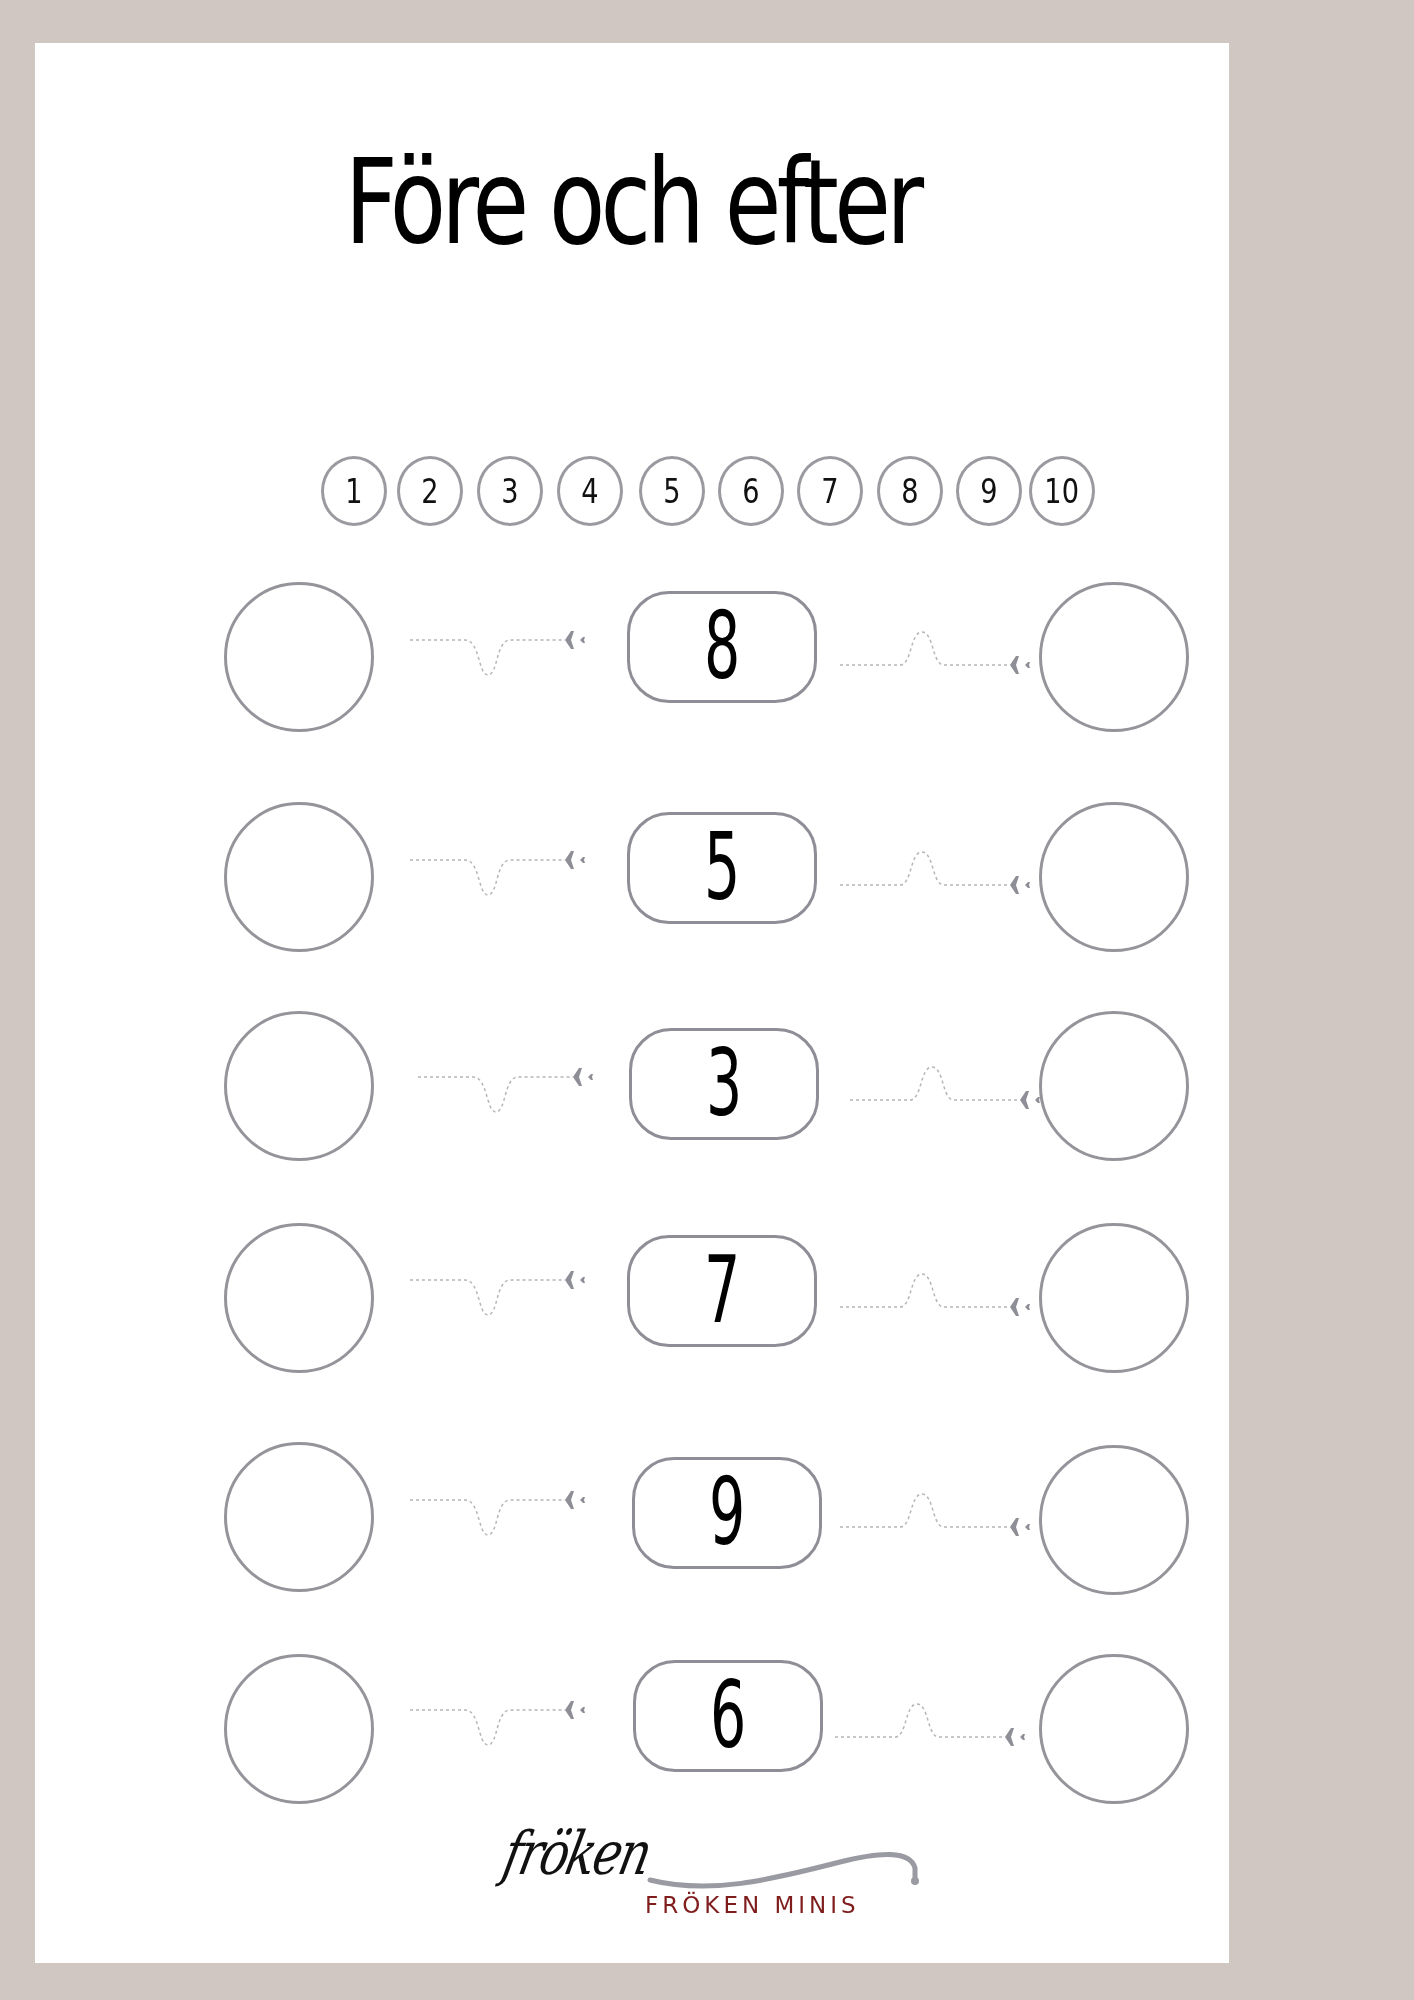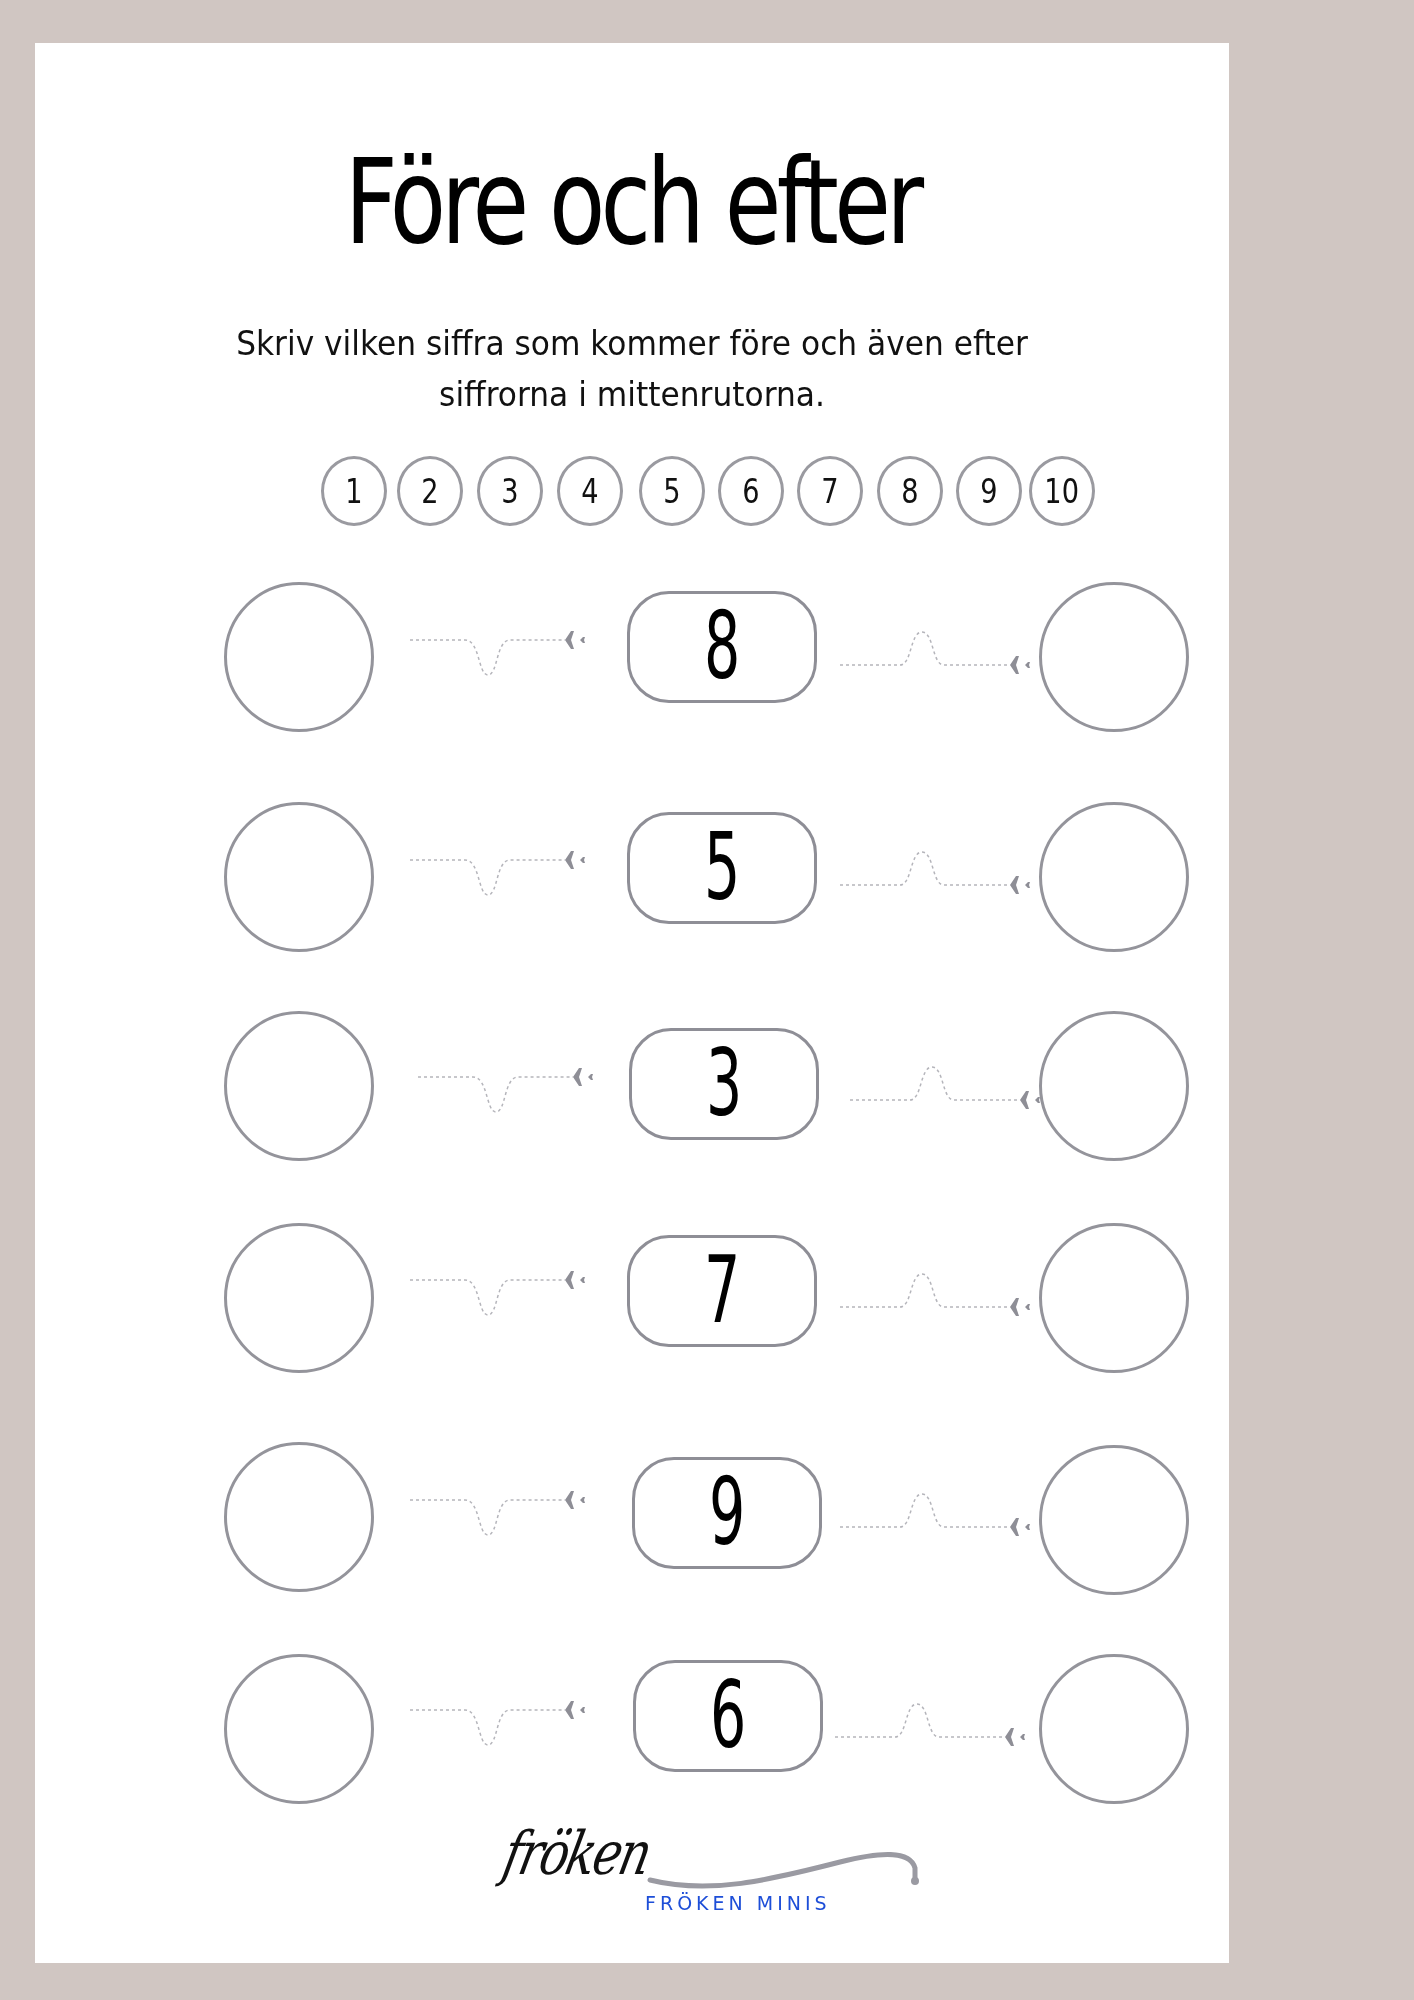--- a/index.html
+++ b/index.html
@@ -79,34 +79,30 @@
     font-family: "DejaVu Serif", serif;
     font-style: italic;
     font-size: 60px;
     color: #111;
     transform: skewX(-12deg) scaleX(0.8);
     transform-origin: left;
     letter-spacing: -3px;
   }
   .logo-sub {
     position: absolute; left: 195px; top: 92px;
-    font-size: 19px; letter-spacing: 4px; color: #1d4ed8;
+    font-size: 23px; letter-spacing: 4px; color: #7f1d1d;
     font-family: "DejaVu Sans", sans-serif;
   }
   .logo-swoosh { position: absolute; left: 0; top: 0; }
 </style>
 </head>
 <body>
 
 <div class="sheet">
   <div class="title">Före och efter</div>
-  <div class="instructions">
-    <span>Skriv vilken siffra som kommer före och även efter</span>
-    <span>siffrorna i mittenrutorna.</span>
-  </div>
 </div>
 
 <div>
   <div class="num-circle" style="left:321px;top:456px">
       <span>1</span>
     </div>
   <div class="num-circle" style="left:397px;top:456px">
       <span>2</span>
     </div>
   <div class="num-circle" style="left:477px;top:456px">

